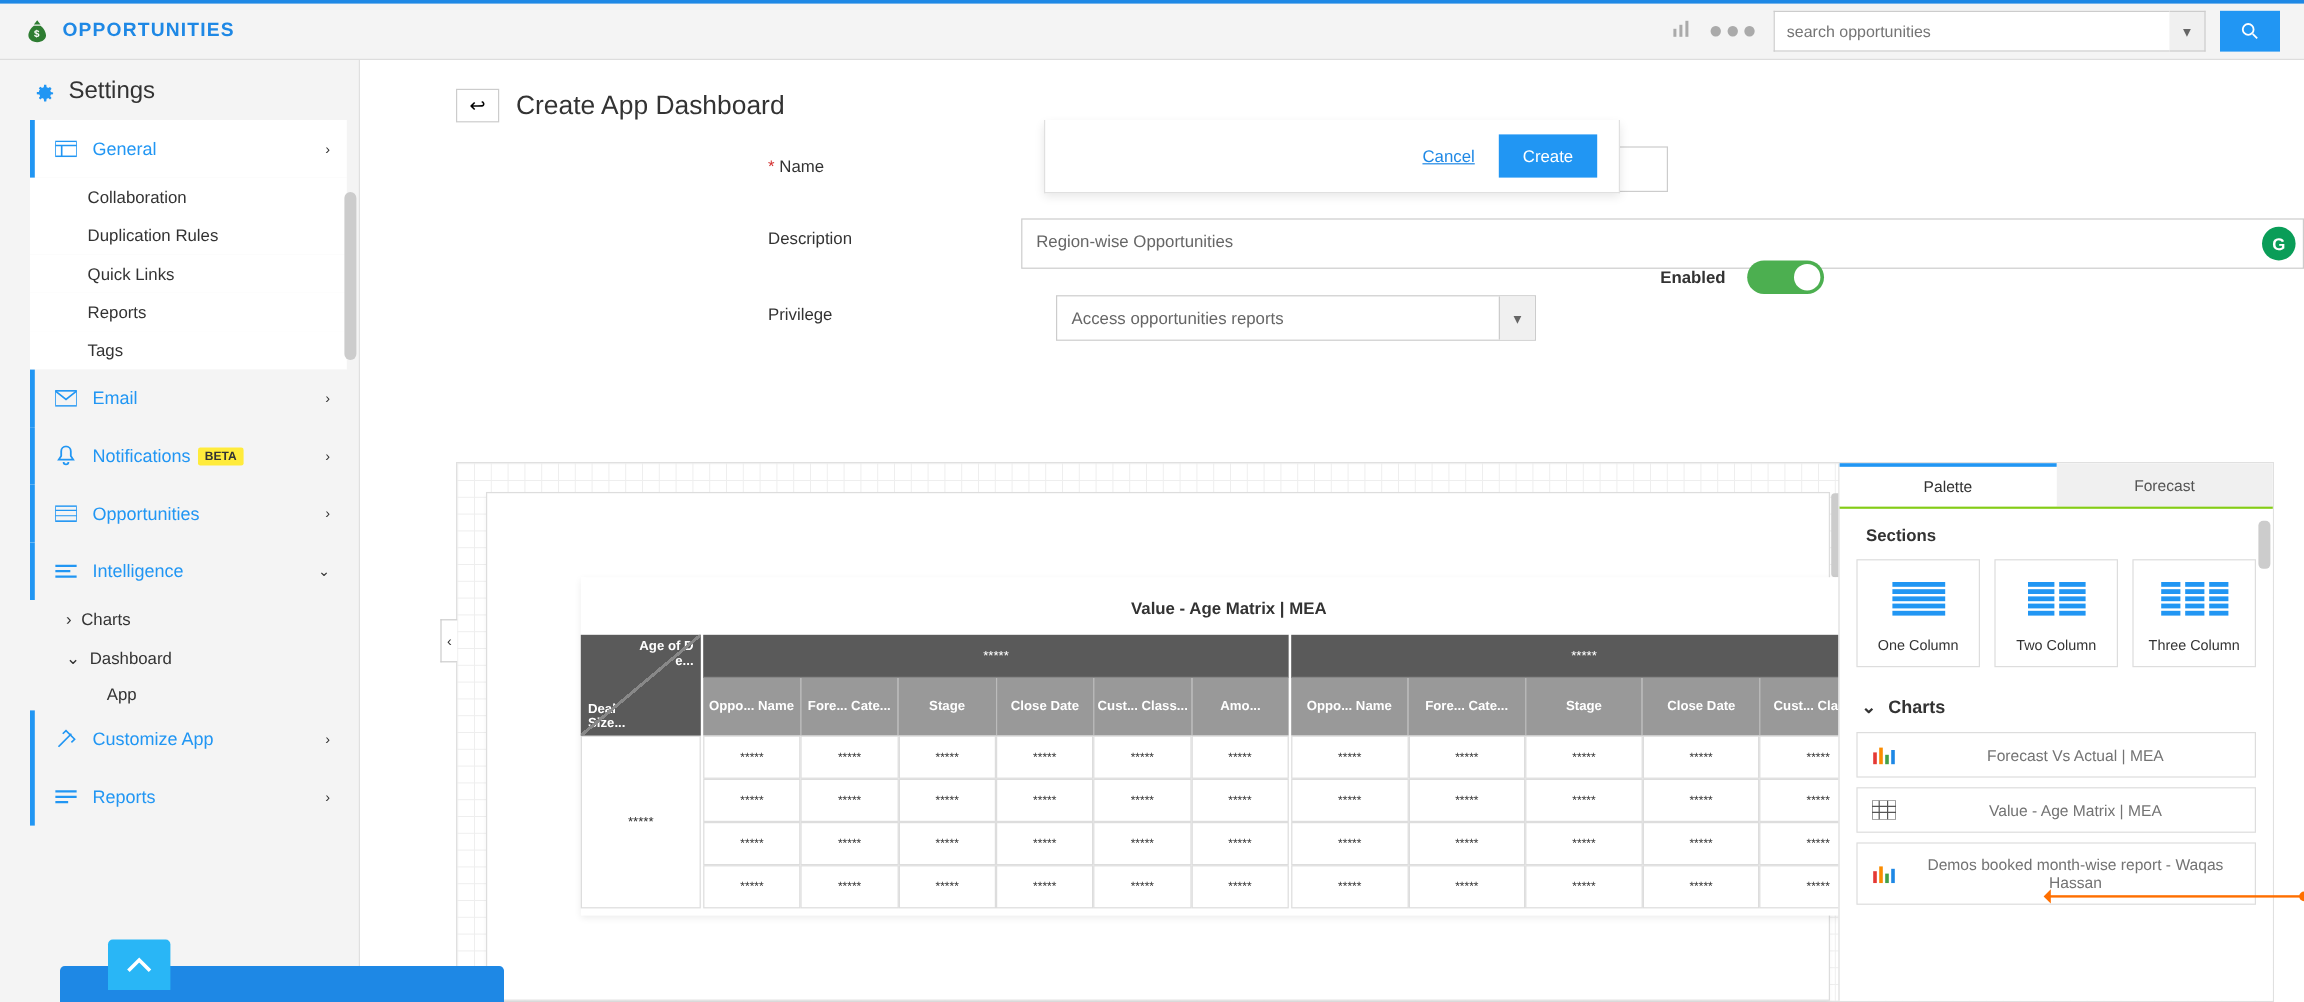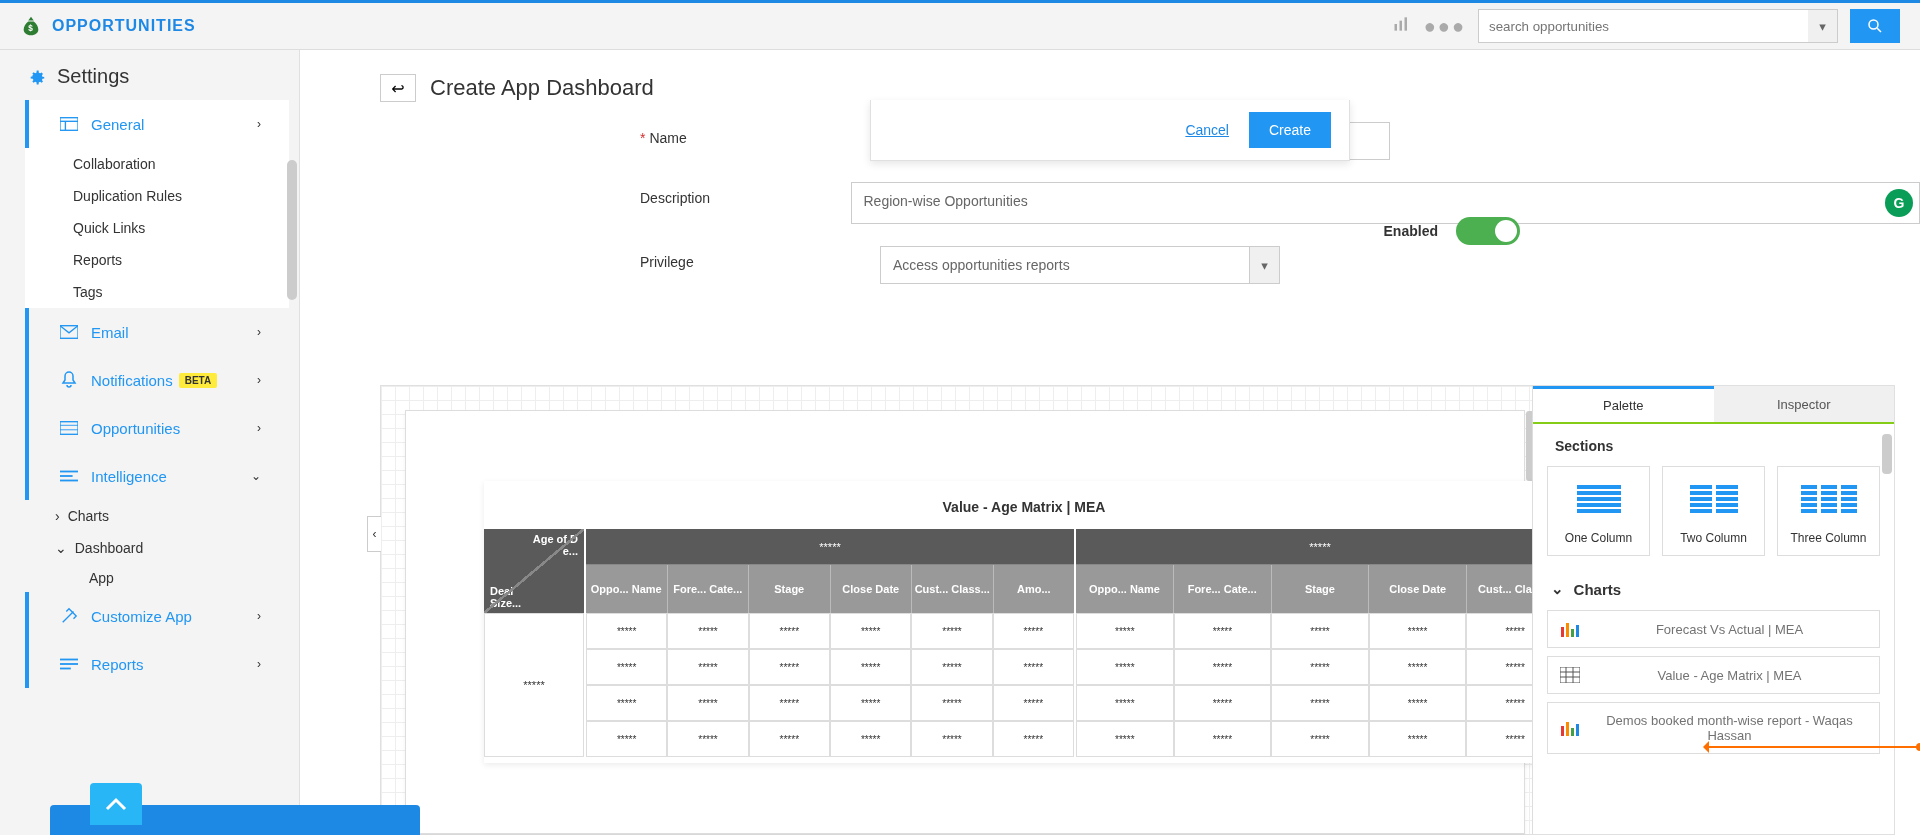--- a/index.html
+++ b/index.html
@@ -19,21 +19,21 @@
 .search-btn { width: 50px; height: 34px; background: #2196f3; border: none; display: flex; align-items: center; justify-content: center; color: #fff; }
 
 
 .body { flex: 1; display: flex; overflow: hidden; }
 
 
 .sidebar { width: 300px; background: #f4f4f4; border-right: 1px solid #e0e0e0; position: relative; }
 .sidebar-inner { padding: 15px 10px 10px 25px; }
 .settings-head { display: flex; align-items: center; gap: 10px; font-size: 20px; color: #333; font-weight: 500; margin-bottom: 12px; }
 .gear-icon { color: #2196f3; }
-.menu-item { display: flex; align-items: center; height: 48px; padding: 0 28px; border-left: 4px solid transparent; background: #f4f4f4; color: #333; font-size: 15px; position: relative; }
+.menu-item { display: flex; align-items: center; height: 48px; padding: 0 14px; border-left: 4px solid transparent; background: #f4f4f4; color: #333; font-size: 15px; position: relative; }
 .menu-item.active { background: #fff; border-left-color: #2196f3; color: #2196f3; }
 .menu-item.blue-left { border-left-color: #2196f3; color: #2196f3; }
 .menu-icon { width: 24px; margin-right: 10px; display: inline-flex; align-items: center; justify-content: center; }
 .menu-chevron { margin-left: auto; color: #333; font-size: 12px; }
 .sub-item { padding: 8px 0 8px 48px; color: #333; font-size: 14px; background: #fff; }
 .sub-item.grey { background: #f4f4f4; }
 .sub-sub { padding: 6px 0 6px 64px; color: #333; font-size: 14px; }
 .beta-badge { background: #ffeb3b; color: #333; font-size: 10px; font-weight: bold; padding: 2px 6px; border-radius: 2px; margin-left: 6px; }
 .scroll-thumb { position: absolute; right: 2px; top: 110px; width: 10px; height: 140px; background: #ccc; border-radius: 5px; }
 .bottom-tab { position: absolute; bottom: 0; left: 50px; width: 370px; height: 30px; background: #1e88e5; border-radius: 4px 4px 0 0; }
@@ -407,21 +407,21 @@
                     </div>
                 </div>
               </div>
             </div>
           </div>
         </div>
 
         <div class="palette">
           <div class="palette-tabs">
             <div class="ptab active">Palette</div>
-            <div class="ptab">Inspector</div>
+            <div class="ptab">Forecast</div>
           </div>
           <div class="palette-body">
             <div class="palette-scroll"></div>
             <div class="palette-section-title">Sections</div>
             <div class="layout-options">
               <div class="layout-card">
                 <div class="layout-preview">
                     <div class="lp-col" style="width:44px;">
                       <div class="lp-line"></div>
                       <div class="lp-line"></div>

